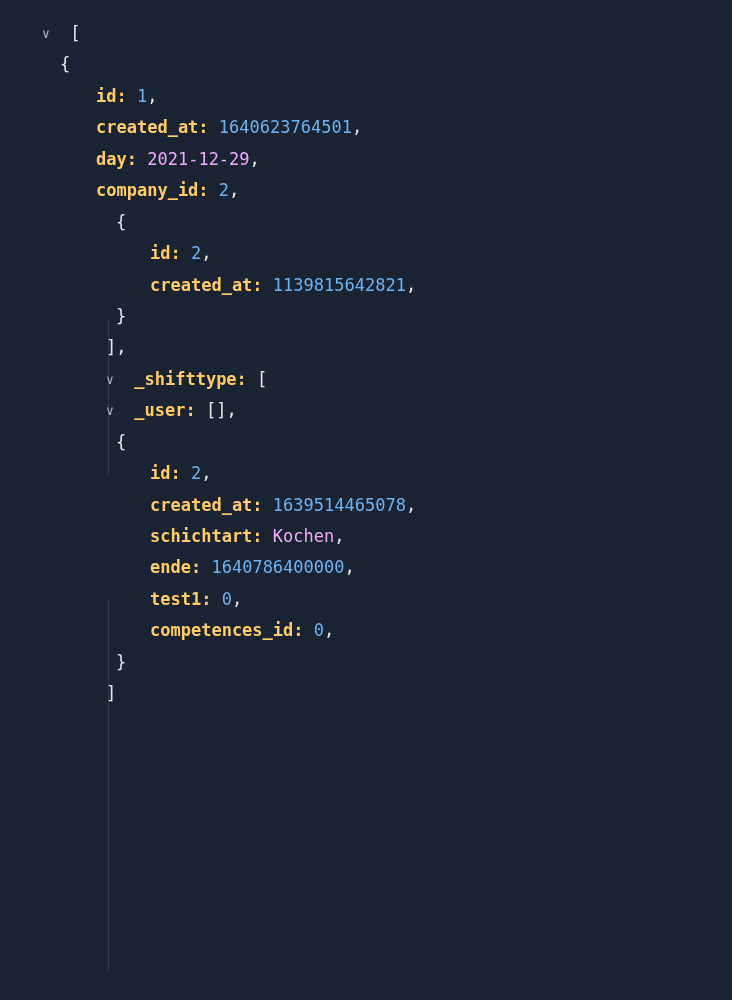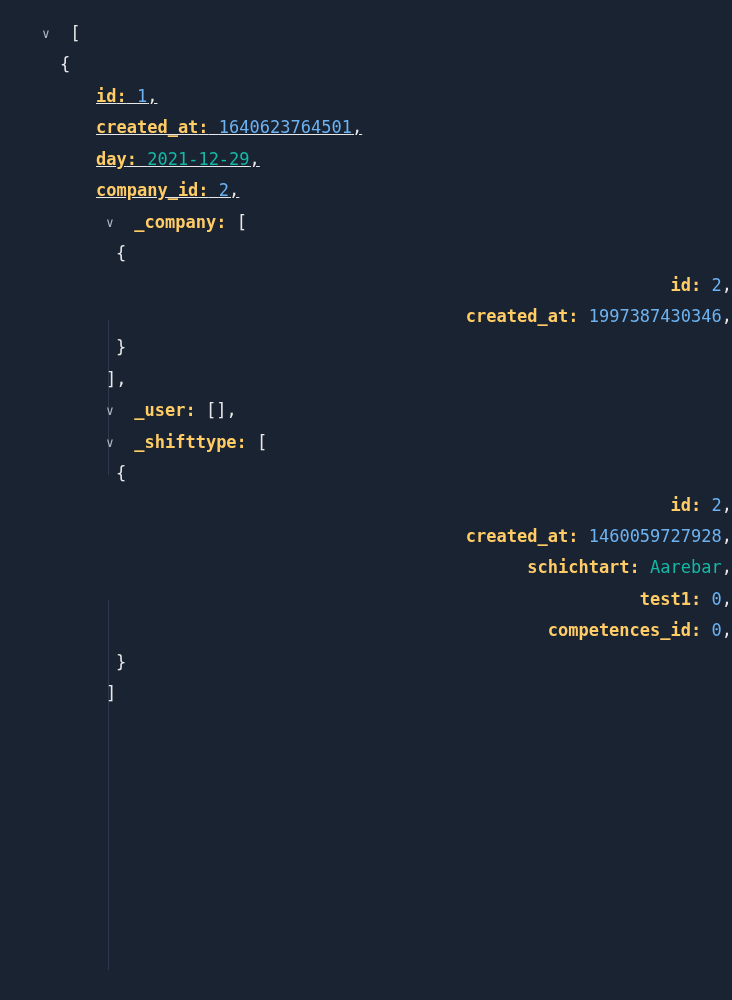--- a/index.html
+++ b/index.html
@@ -27,28 +27,28 @@
     margin-right: 4px;
     cursor: pointer;
     user-select: none;
     transform: translateY(-1px);
   }
   .bracket { color: #e8e8e8; font-weight: 400; }
   .brace   { color: #e8e8e8; font-weight: 400; }
   .key     { color: #ffcc66; font-weight: 700; }
   .colon   { color: #ffcc66; font-weight: 700; }
   .num     { color: #6db3f2; font-weight: 400; }
-  .str     { color: #14b8a6; font-weight: 400; }
+  .str     { color: #f0abfc; font-weight: 400; }
   .comma   { color: #e8e8e8; font-weight: 400; }
   .ind0 { padding-left: 0px; }
   .ind1 { padding-left: 18px; }
-  .ind2 { padding-left: 54px; text-decoration: underline; }
+  .ind2 { padding-left: 54px; }
   .ind3 { padding-left: 64px; }
   .ind4 { padding-left: 74px; }
-  .ind5 { padding-left: 108px; text-align: right; }
+  .ind5 { padding-left: 108px; }
   .line { white-space: nowrap; position: relative; }
   .guide {
     position: absolute;
     width: 1px;
     background: #2d3a4d;
   }
   .g1 { left: 108px; top: 320px; height: 155px; }
   .g2 { left: 108px; top: 600px; height: 370px; }
 </style>
 </head>
@@ -83,82 +83,81 @@
     <span class="str">2021-12-29</span><span class="comma">,</span>
   </div>
 
 
 
   <div class="line ind2">
     <span class="key">company_id</span><span class="colon">:</span>
     <span class="num">2</span><span class="comma">,</span>
   </div>
 
+
+  <div class="line ind4">
+    <span class="brace">{</span>
+  </div>
+
+  <div class="line ind5">
+    <span class="key">id</span><span class="colon">:</span>
+    <span class="num">2</span><span class="comma">,</span>
+  </div>
+
+  <div class="line ind5">
+    <span class="key">created_at</span><span class="colon">:</span>
+    <span class="num">1139815642821</span><span class="comma">,</span>
+  </div>
+
+
+  <div class="line ind4">
+    <span class="brace">}</span>
+  </div>
+
+  <div class="line ind3">
+    <span class="bracket">],</span>
+  </div>
+
   <div class="line ind3">
     <span class="chev">∨</span>
-    <span class="key">_company</span><span class="colon">:</span>
+    <span class="key">_shifttype</span><span class="colon">:</span>
     <span class="bracket">[</span>
+  </div>
+
+  <div class="line ind3">
+    <span class="chev">∨</span>
+    <span class="key">_user</span><span class="colon">:</span>
+    <span class="bracket">[],</span>
   </div>
 
   <div class="line ind4">
     <span class="brace">{</span>
   </div>
 
   <div class="line ind5">
     <span class="key">id</span><span class="colon">:</span>
     <span class="num">2</span><span class="comma">,</span>
   </div>
 
   <div class="line ind5">
     <span class="key">created_at</span><span class="colon">:</span>
-    <span class="num">1997387430346</span><span class="comma">,</span>
-  </div>
-
-
-  <div class="line ind4">
-    <span class="brace">}</span>
-  </div>
-
-  <div class="line ind3">
-    <span class="bracket">],</span>
-  </div>
-
-  <div class="line ind3">
-    <span class="chev">∨</span>
-    <span class="key">_user</span><span class="colon">:</span>
-    <span class="bracket">[],</span>
-  </div>
-
-  <div class="line ind3">
-    <span class="chev">∨</span>
-    <span class="key">_shifttype</span><span class="colon">:</span>
-    <span class="bracket">[</span>
-  </div>
-
-  <div class="line ind4">
-    <span class="brace">{</span>
-  </div>
-
-  <div class="line ind5">
-    <span class="key">id</span><span class="colon">:</span>
-    <span class="num">2</span><span class="comma">,</span>
-  </div>
-
-  <div class="line ind5">
-    <span class="key">created_at</span><span class="colon">:</span>
-    <span class="num">1460059727928</span><span class="comma">,</span>
+    <span class="num">1639514465078</span><span class="comma">,</span>
   </div>
 
   <div class="line ind5">
     <span class="key">schichtart</span><span class="colon">:</span>
-    <span class="str">Aarebar</span><span class="comma">,</span>
+    <span class="str">Kochen</span><span class="comma">,</span>
   </div>
 
 
 
+  <div class="line ind5">
+    <span class="key">ende</span><span class="colon">:</span>
+    <span class="num">1640786400000</span><span class="comma">,</span>
+  </div>
 
   <div class="line ind5">
     <span class="key">test1</span><span class="colon">:</span>
     <span class="num">0</span><span class="comma">,</span>
   </div>
 
 
   <div class="line ind5">
     <span class="key">competences_id</span><span class="colon">:</span>
     <span class="num">0</span><span class="comma">,</span>

